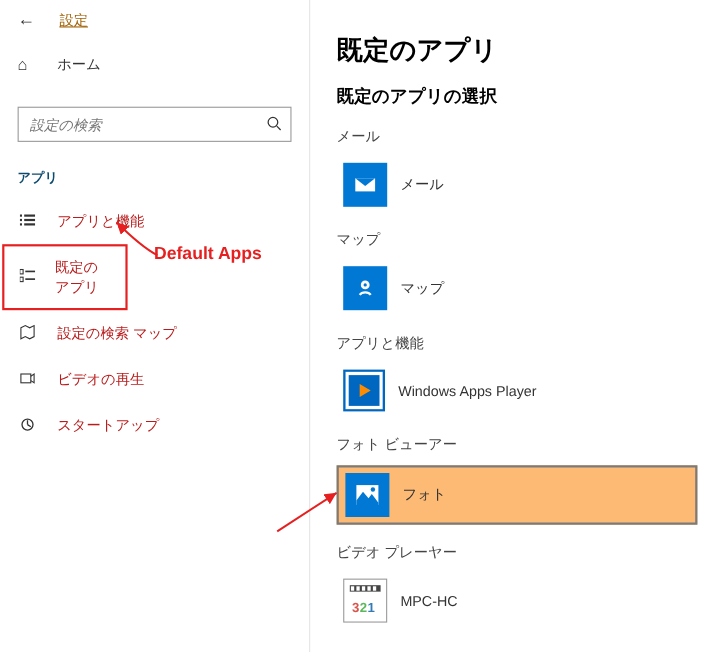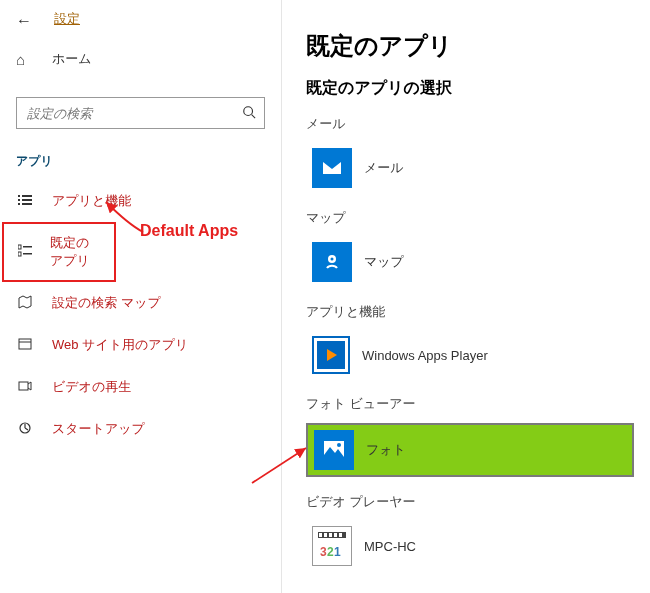--- a/index.html
+++ b/index.html
@@ -111,21 +111,21 @@
       color: #444;
       margin: 16px 0 10px 0;
     }
     .app-row {
       display: flex;
       align-items: center;
       gap: 12px;
       padding: 5px 6px;
     }
     .app-row.highlighted {
-      background: #84cc16;
+      background: #fdba74;
       border: 2px solid #7a7a7a;
       width: 328px;
       padding: 5px 6px;
     }
     .app-icon {
       width: 40px;
       height: 40px;
       display: flex;
       align-items: center;
       justify-content: center;
@@ -217,29 +217,20 @@
 
   <div class="nav-item">
     <span class="nav-icon">
       <svg width="14" height="14" viewBox="0 0 14 14">
           <path d="M1 3 L5 1 L9 3 L13 1 L13 11 L9 13 L5 11 L1 13 Z" stroke="#333" stroke-width="1" fill="none"></path>
         </svg>
     </span>
     <span>設定の検索 マップ</span>
   </div>
 
-  <div class="nav-item">
-    <span class="nav-icon">
-      <svg width="14" height="14" viewBox="0 0 14 14">
-          <rect x="1" y="2" width="12" height="10" stroke="#333" stroke-width="1" fill="none"></rect>
-          <line x1="1" y1="5" x2="13" y2="5" stroke="#333"></line>
-        </svg>
-    </span>
-    <span>Web サイト用のアプリ</span>
-  </div>
 
   <div class="nav-item">
     <span class="nav-icon">
       <svg width="14" height="14" viewBox="0 0 14 14">
           <rect x="1" y="3" width="9" height="8" stroke="#333" stroke-width="1" fill="none"></rect>
           <path d="M10 5 L13 3 L13 11 L10 9" stroke="#333" stroke-width="1" fill="none"></path>
         </svg>
     </span>
     <span>ビデオの再生</span>
   </div>

